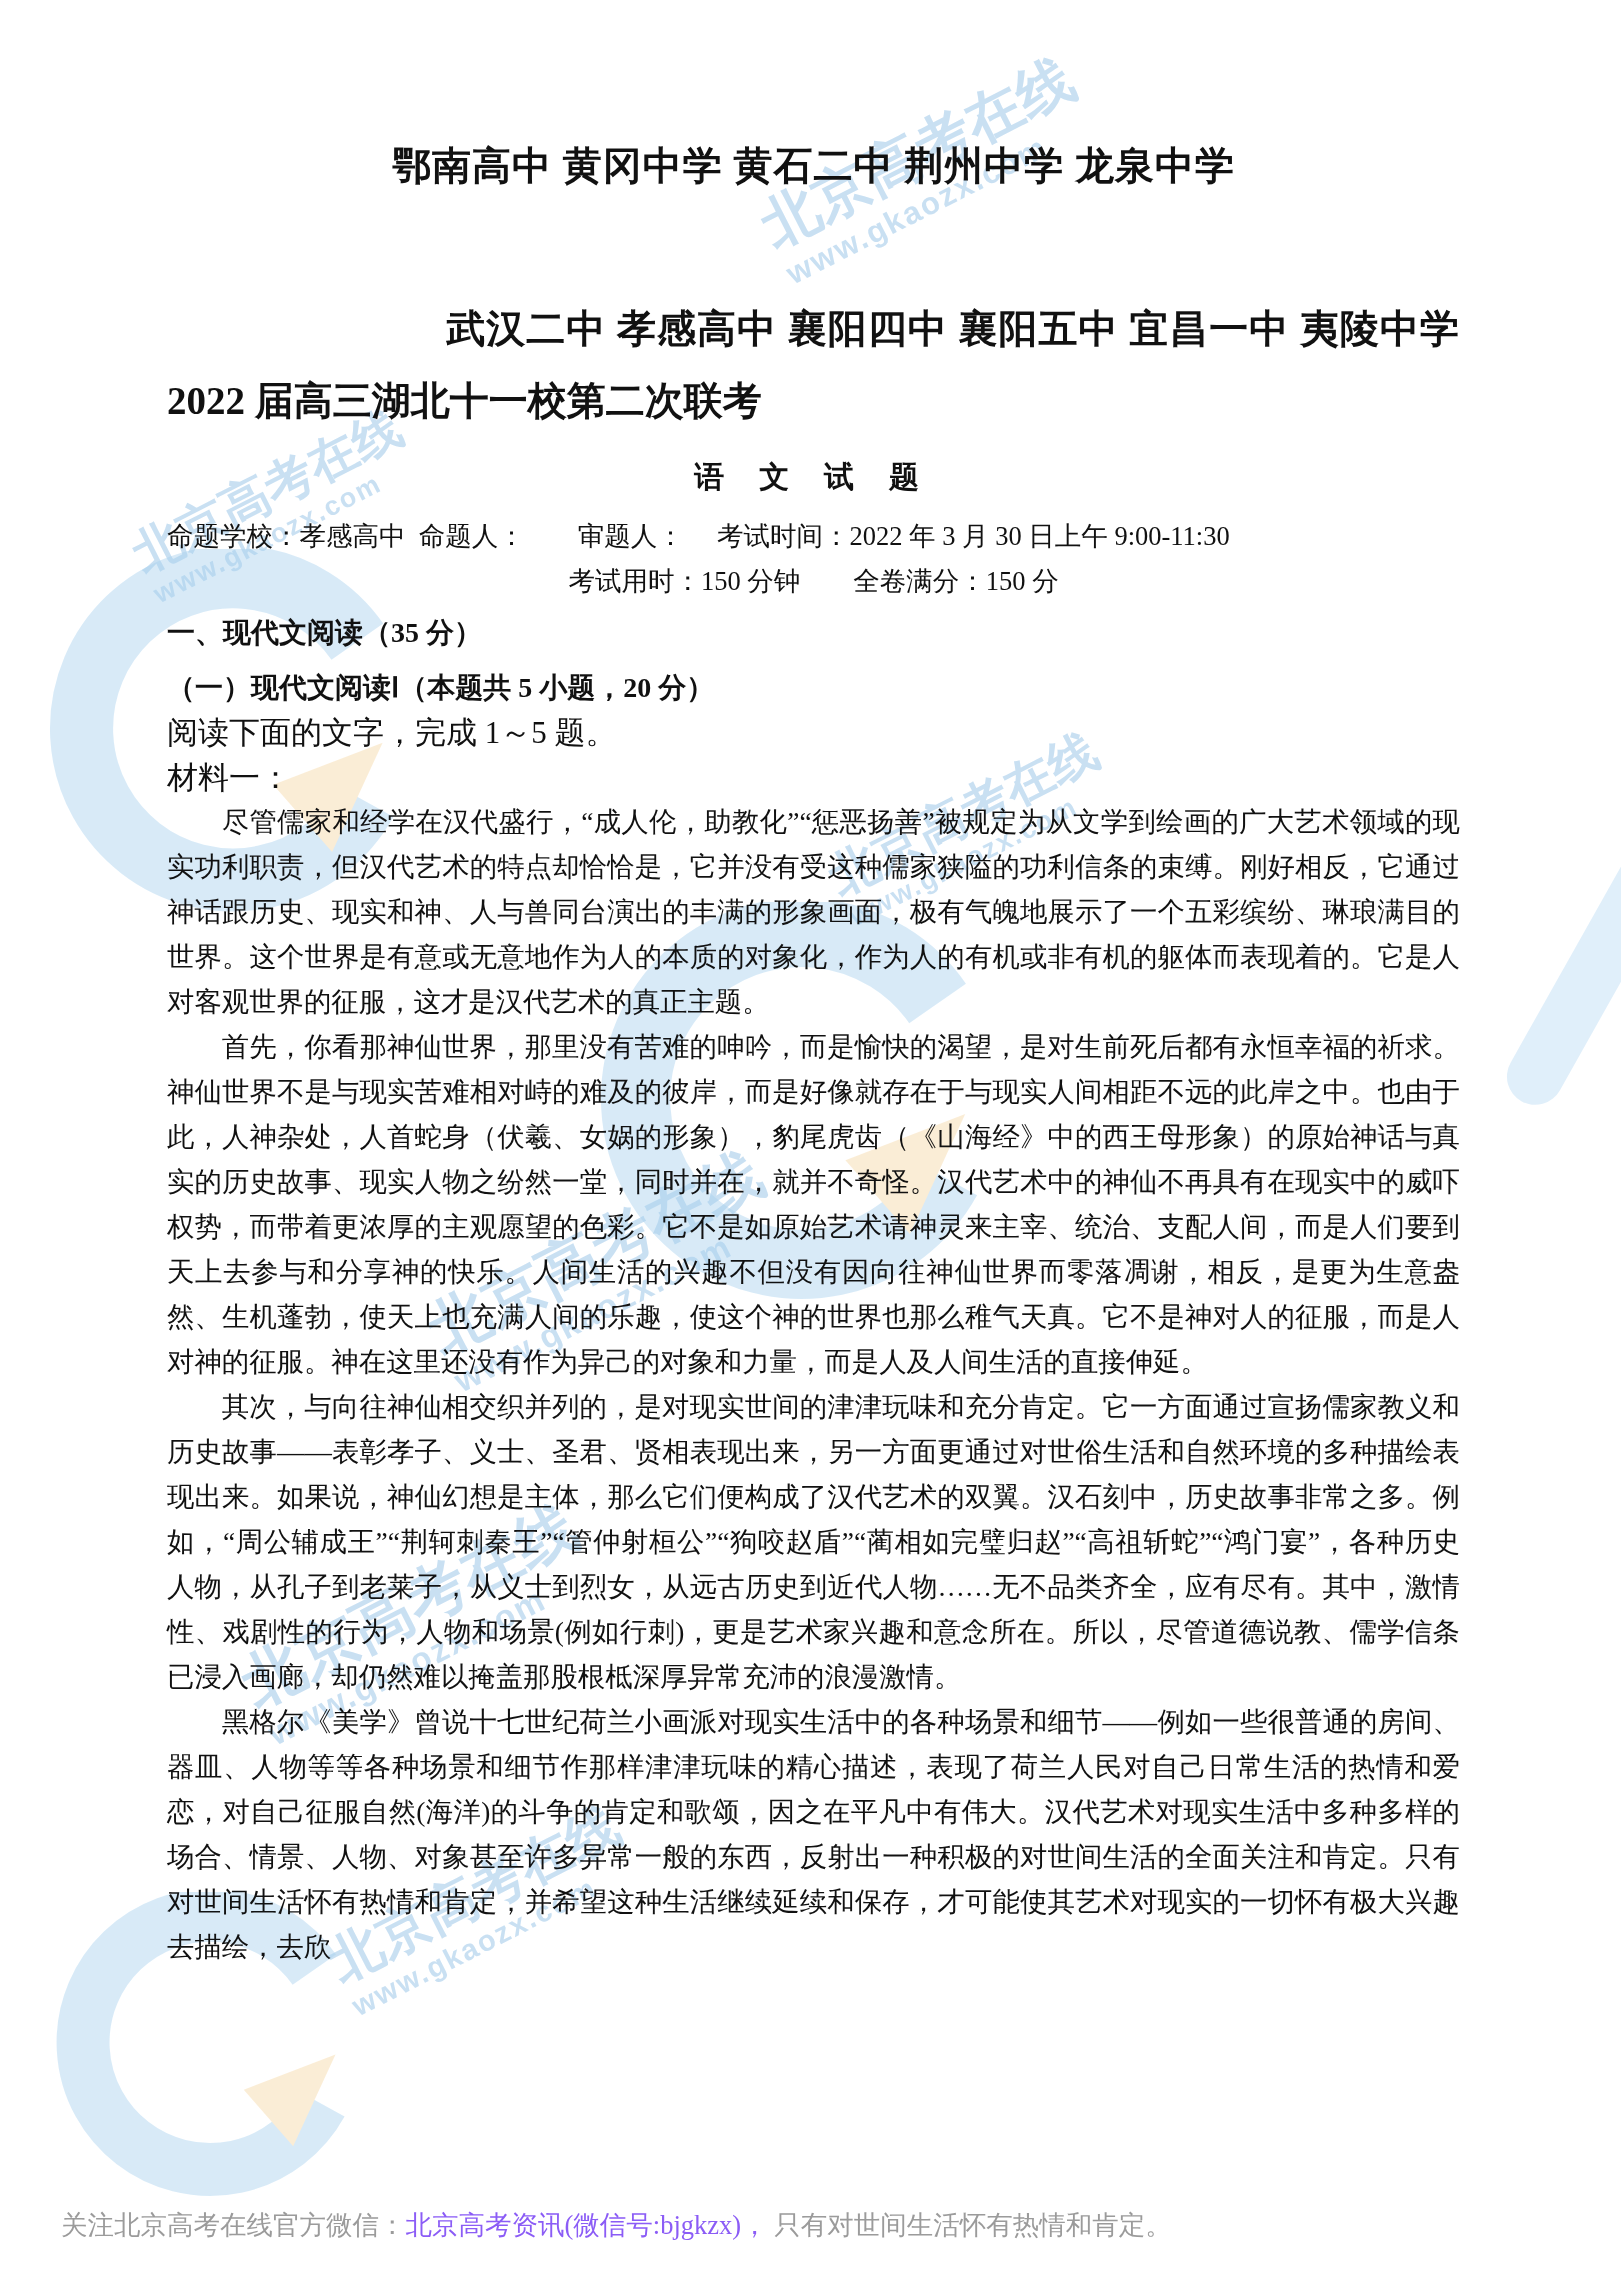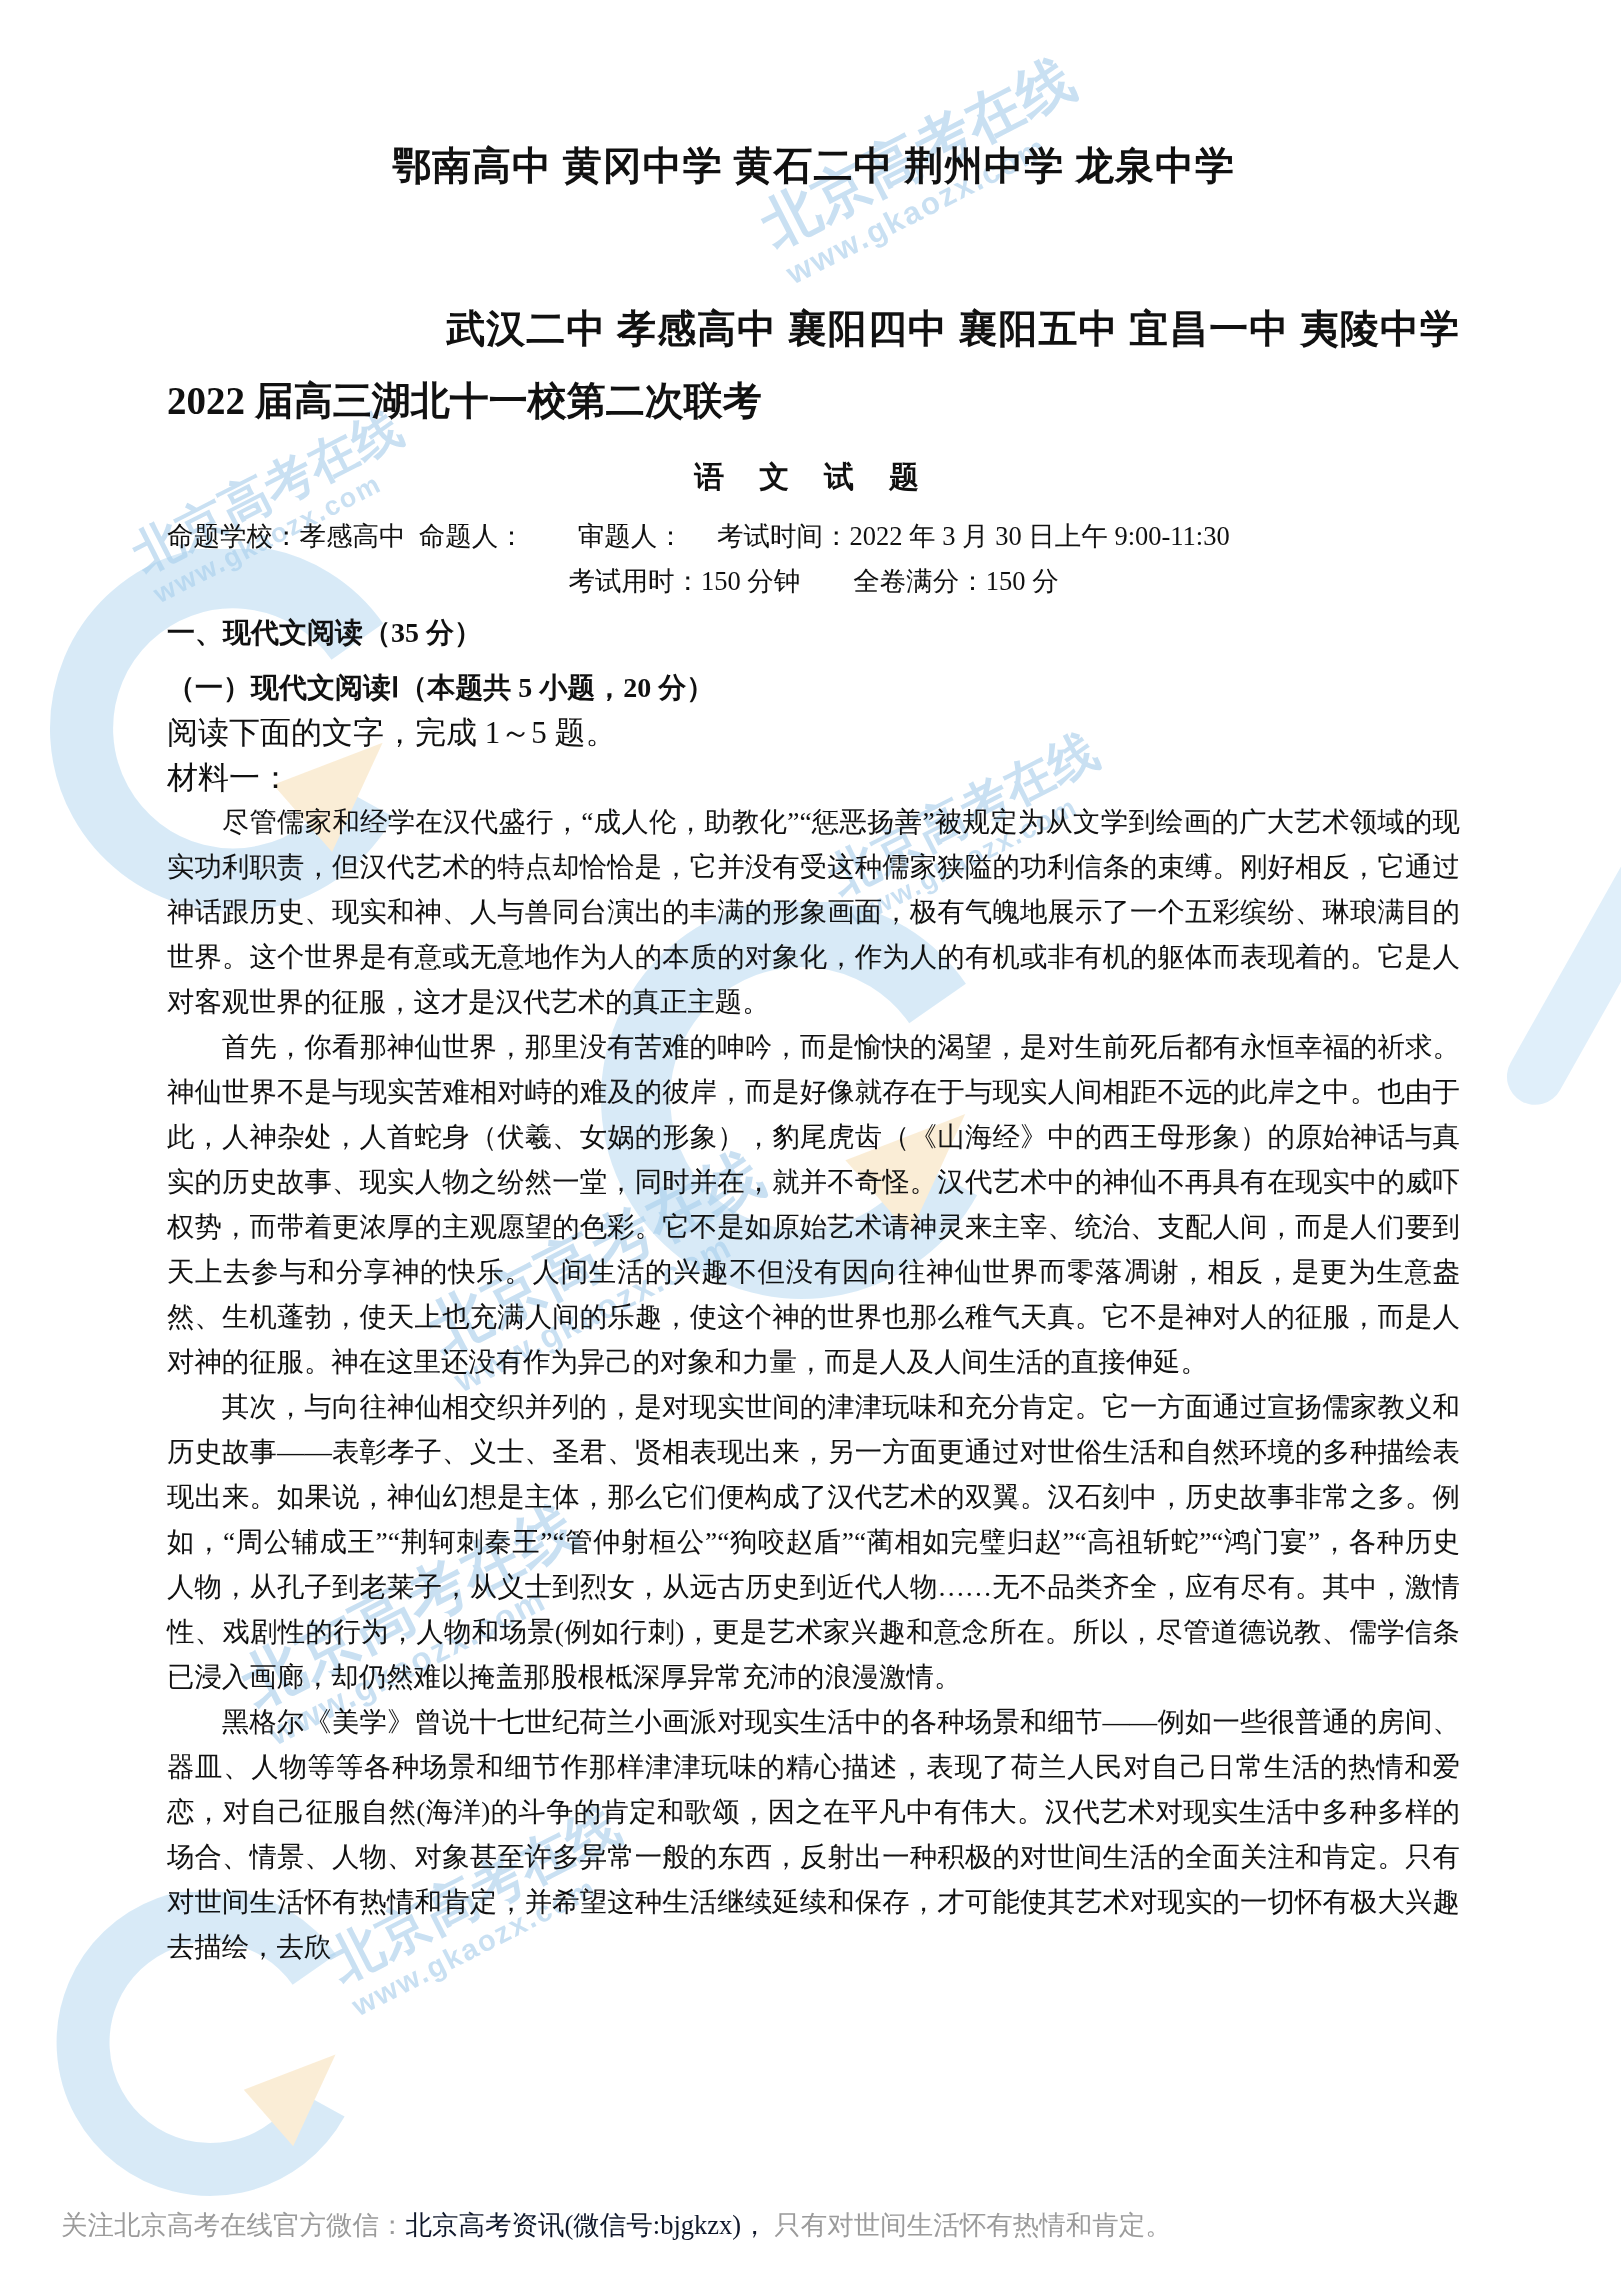--- a/index.html
+++ b/index.html
@@ -59,21 +59,21 @@
     text-align:justify;text-indent:2em;
   }
   
   .footer{
     position:absolute;z-index:1;
     left:61px;top:2207px;width:1529px;
     font-size:26.5px;color:#9b9b9b;
     font-family:"Liberation Serif", serif;
     white-space:nowrap;
   }
-  .footer .hl{color:#0f172a;}
+  .footer .hl{color:#8b5cf6;}
 </style>
 </head>
 <body>
 
 <div class="page">
 
   <div class="wm-layer">
     <div class="wm-text" style="left:755px;top:118px;font-size:57px;">
       <span>北京高考在线</span><span class="wm-url">www.gkaozx.com</span>
     </div>

